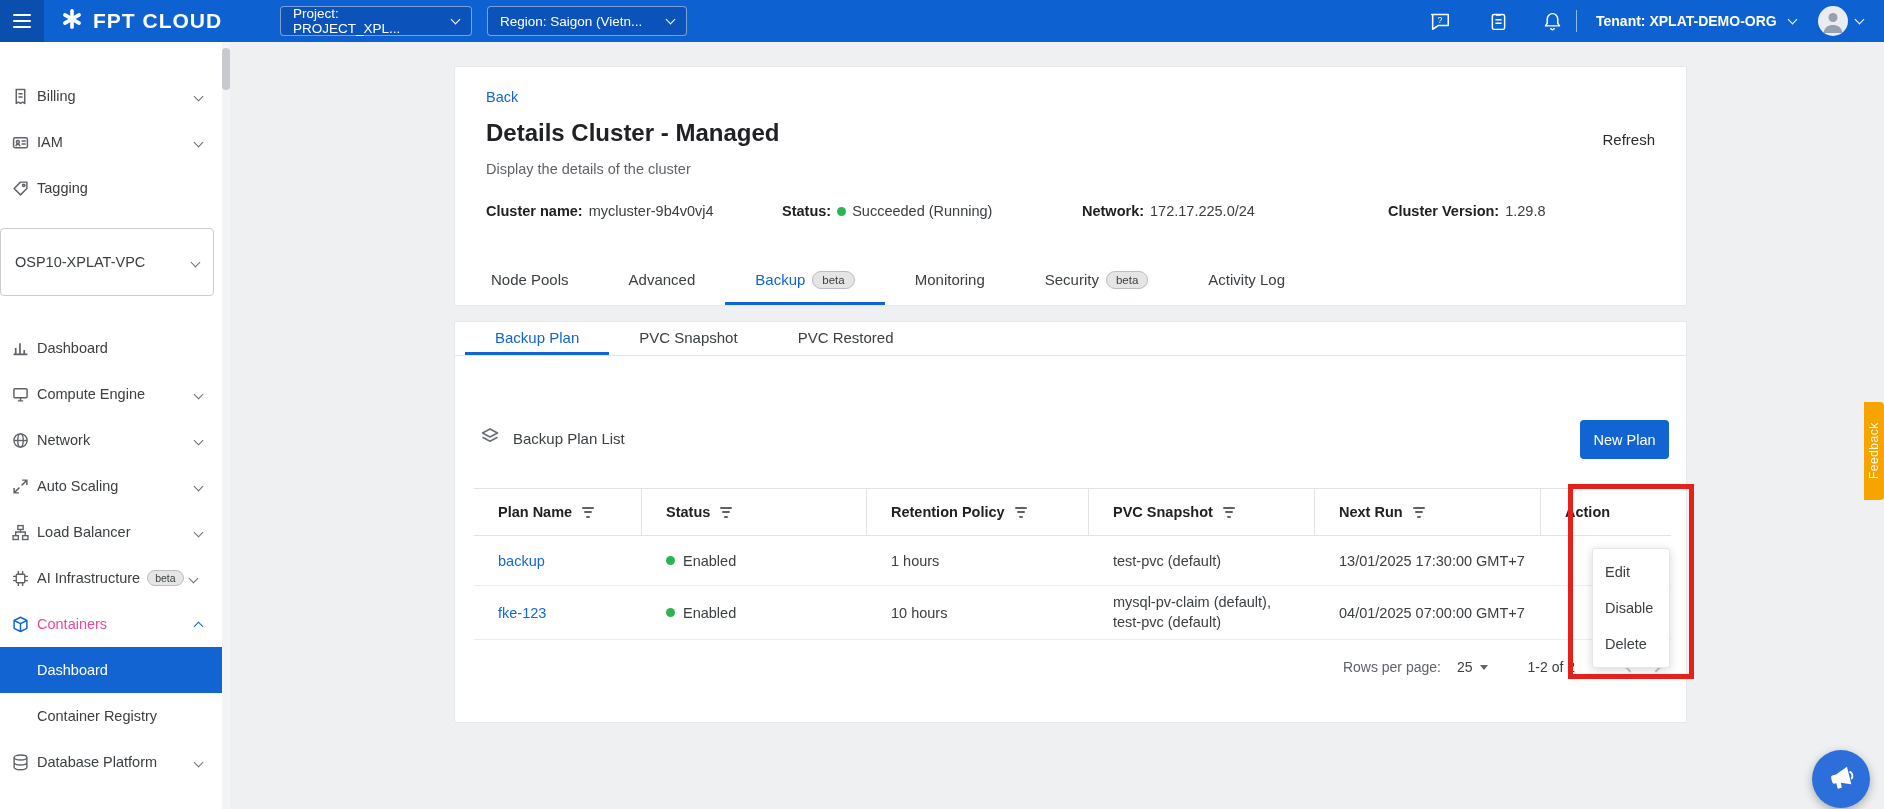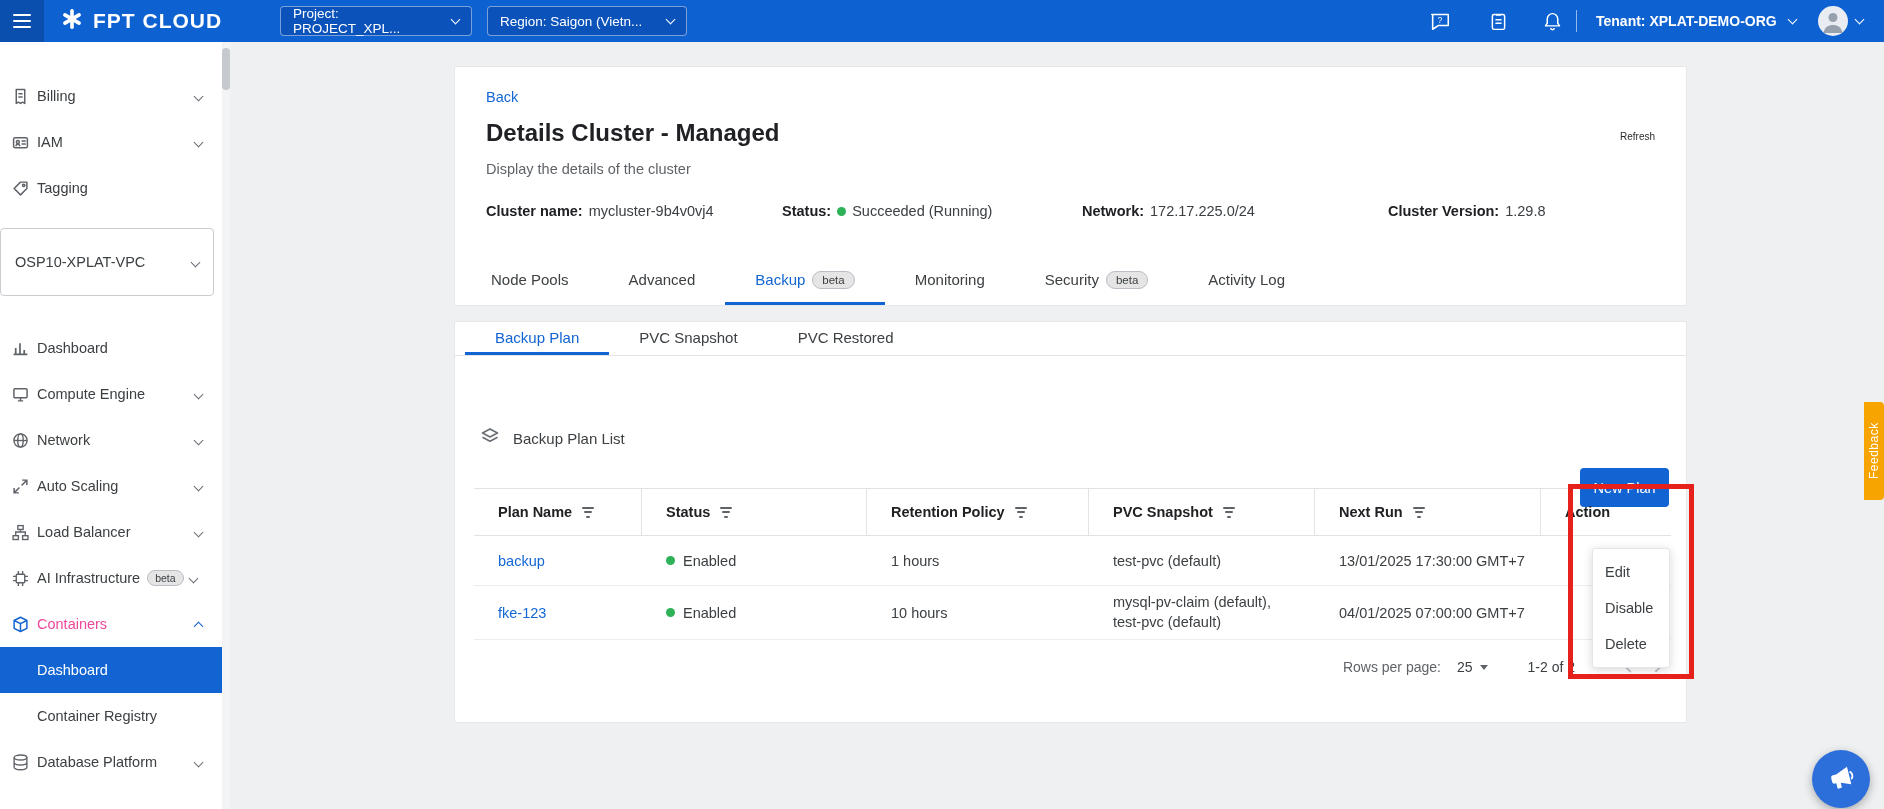--- a/index.html
+++ b/index.html
@@ -40,35 +40,35 @@
   .beta-pill { border:1px solid #b9bdc4; border-radius:9px; padding:1px 7px; font-size:10.5px; color:#3c4043; background:#e5e5e5; margin-left:7px; white-space:nowrap; }
 
   
   .card { position:absolute; background:#fff; border:1px solid #e6e8ea; border-radius:2px; }
   .card1 { left:454px; top:66px; width:1233px; height:240px; }
   .card2 { left:454px; top:321px; width:1233px; height:402px; }
 
   .back-link { position:absolute; left:31px; top:22px; font-size:14.5px; color:#1467d5; cursor:pointer; }
   .page-title { position:absolute; left:31px; top:52px; font-size:24px; font-weight:bold; color:#202124; }
   .page-subtitle { position:absolute; left:31px; top:94px; font-size:14.5px; color:#5f6368; }
-  .refresh { position:absolute; right:31px; top:64px; font-size:10px; color:#2b2b2b; cursor:pointer; }
+  .refresh { position:absolute; right:31px; top:64px; font-size:15px; color:#2b2b2b; cursor:pointer; }
   .info-item { position:absolute; top:136px; font-size:14.5px; display:flex; align-items:center; gap:6px; white-space:nowrap; }
   .info-item b { color:#202124; }
   .dot { width:9px; height:9px; border-radius:50%; background:#2eb257; display:inline-block; flex:0 0 auto; }
 
   .tabs { position:absolute; left:0; right:0; bottom:0; height:48px; display:flex; padding-left:6px; }
   .tab { display:flex; align-items:center; padding:0 30px; font-size:15px; color:#3c4043; border-bottom:3px solid transparent; cursor:pointer; white-space:nowrap; }
   .tab.active { color:#1164d2; border-bottom-color:#1164d2; }
   .tab .beta-pill { border-radius:12px; padding:2px 9px; font-size:11.5px; }
 
   .subtabs { position:absolute; left:0; right:0; top:0; height:34px; display:flex; padding-left:10px; border-bottom:1px solid #e3e5e7; }
 
   .list-title-row { position:absolute; left:25px; top:96px; height:40px; display:flex; align-items:center; gap:13px; }
   .list-title { font-size:15px; color:#3c4043; }
-  .btn-primary { position:absolute; right:17px; top:98px; width:89px; height:39px; background:#1164d2; color:#fff; font-size:14.5px; border:none; border-radius:4px; display:flex; align-items:center; justify-content:center; cursor:pointer;margin-top:48px; }
+  .btn-primary { position:absolute; right:17px; top:98px; width:89px; height:39px; background:#1164d2; color:#fff; font-size:14.5px; border:none; border-radius:4px; display:flex; align-items:center; justify-content:center; cursor:pointer; }
 
   
   .table { position:absolute; left:19px; top:166px; width:1197px; font-size:14.5px; }
   .thead { display:flex; height:48px; border-top:1px solid #e1e3e5; border-bottom:1px solid #e1e3e5; font-weight:bold; color:#202124; }
   .th { display:flex; align-items:center; padding-left:24px; border-right:1px solid #e1e3e5; }
   .th.last { border-right:none; }
   .trow { display:flex; border-bottom:1px solid #ebedef; align-items:center; }
   .trow.r1 { height:50px; } .trow.r2 { height:54px; }
   .td { padding-left:24px; display:flex; align-items:center; gap:8px; }
   .td.multiline { flex-direction:column; align-items:flex-start; justify-content:center; gap:1px; line-height:19px; }

